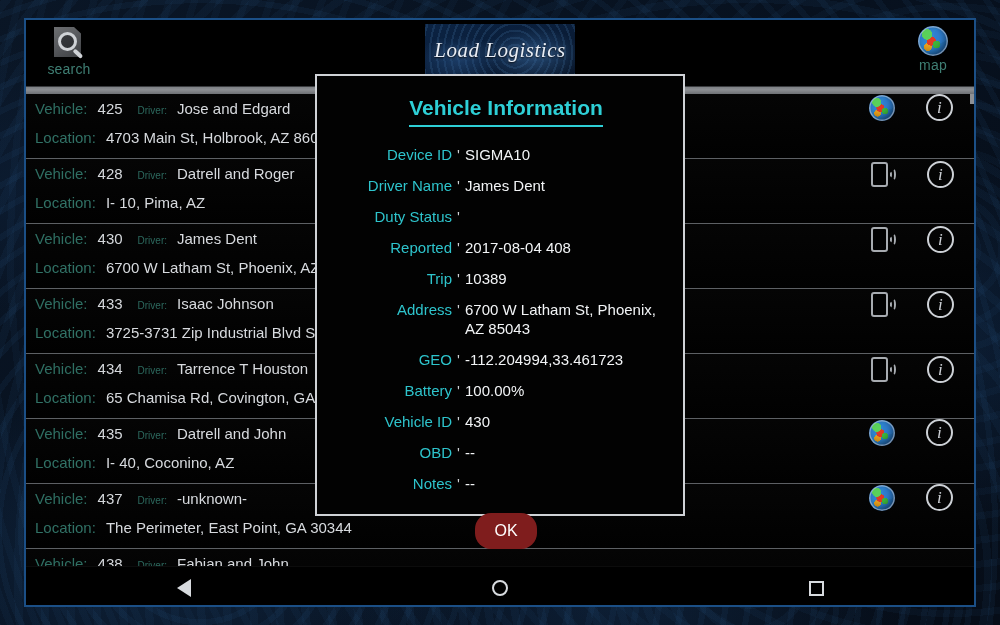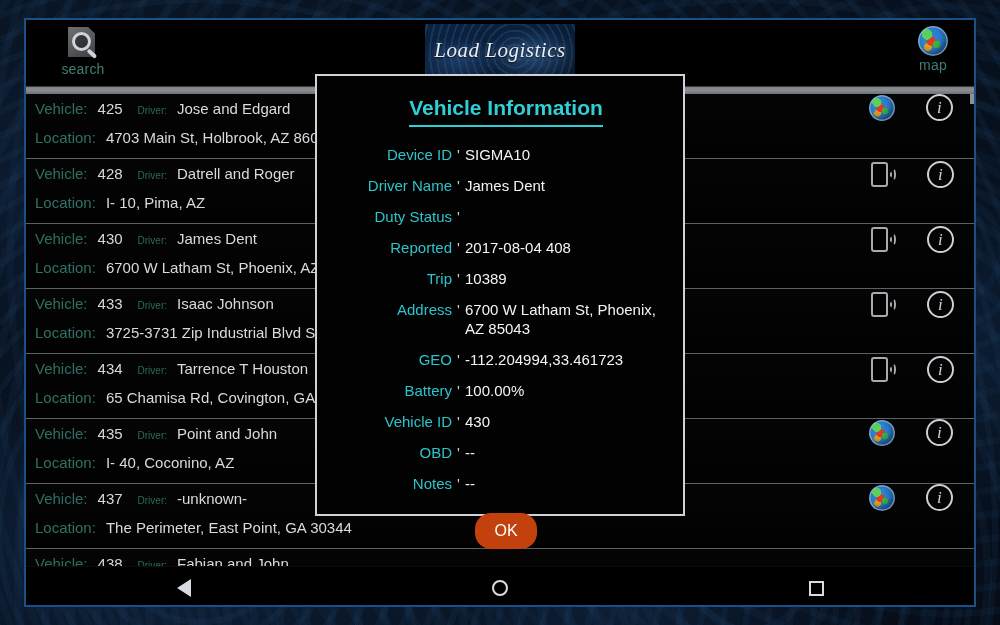--- a/index.html
+++ b/index.html
@@ -49,21 +49,21 @@
     height: 66px;
     background: #000;
   }
   .hdr-btn {
     position: absolute;
     top: 6px;
     width: 70px;
     text-align: center;
     cursor: pointer;
   }
-  #search-btn { left: 22px; }
+  #search-btn { left: 8px; }
   #map-btn    { right: 6px; }
   .hdr-label {
     display:block;
     font-size: 14px;
     color: #3f7f74;
     margin-top: 1px;
     letter-spacing: .2px;
   }
   .hdr-icon { display:block; margin: 0 auto; }
 
@@ -292,21 +292,21 @@
     flex: 1 1 auto;
     color: #f2f4f6;
     font-size: 15px;
     line-height: 19px;
     word-break: break-word;
   }
   #dialog-ok {
     display: block;
     margin: 20px auto 0 auto;
     width: 62px; height: 36px;
-    background: #c2410c;
+    background: #7f1d1d;
     color: #ffffff;
     font-size: 16px;
     border: none;
     border-radius: 16px;
     cursor: pointer;
     font-family: "Liberation Sans", sans-serif;
   }
 </style>
 </head>
 <body>
@@ -452,21 +452,21 @@
               <span class="info-ico">i</span>
             </div>
           </div>
           <div class="v-row">
             <span class="left-rail"></span>
             <div class="row-text">
               <div class="line">
                 <span class="lbl">Vehicle:</span>
                 <span class="vnum">435</span>
                 <span class="dlbl">Driver:</span>
-                <span class="val">Point and John</span>
+                <span class="val">Datrell and John</span>
               </div>
               <div class="line">
                 <span class="lbl loc">Location:</span>
                 <span class="val">I- 40, Coconino, AZ</span>
               </div>
             </div>
             <div class="row-actions">
               <span class="globe-ico small"></span>
               <span class="info-ico">i</span>
             </div>

